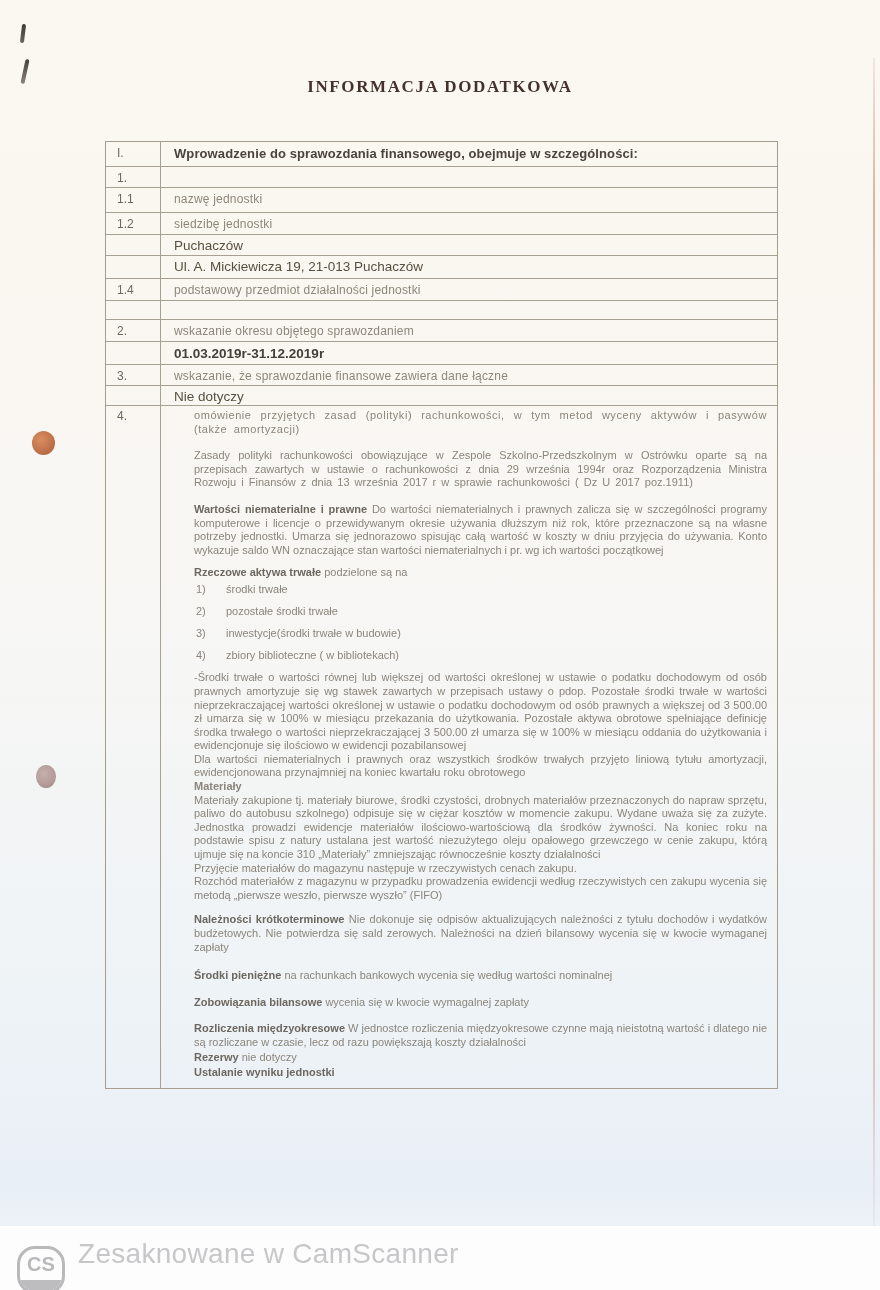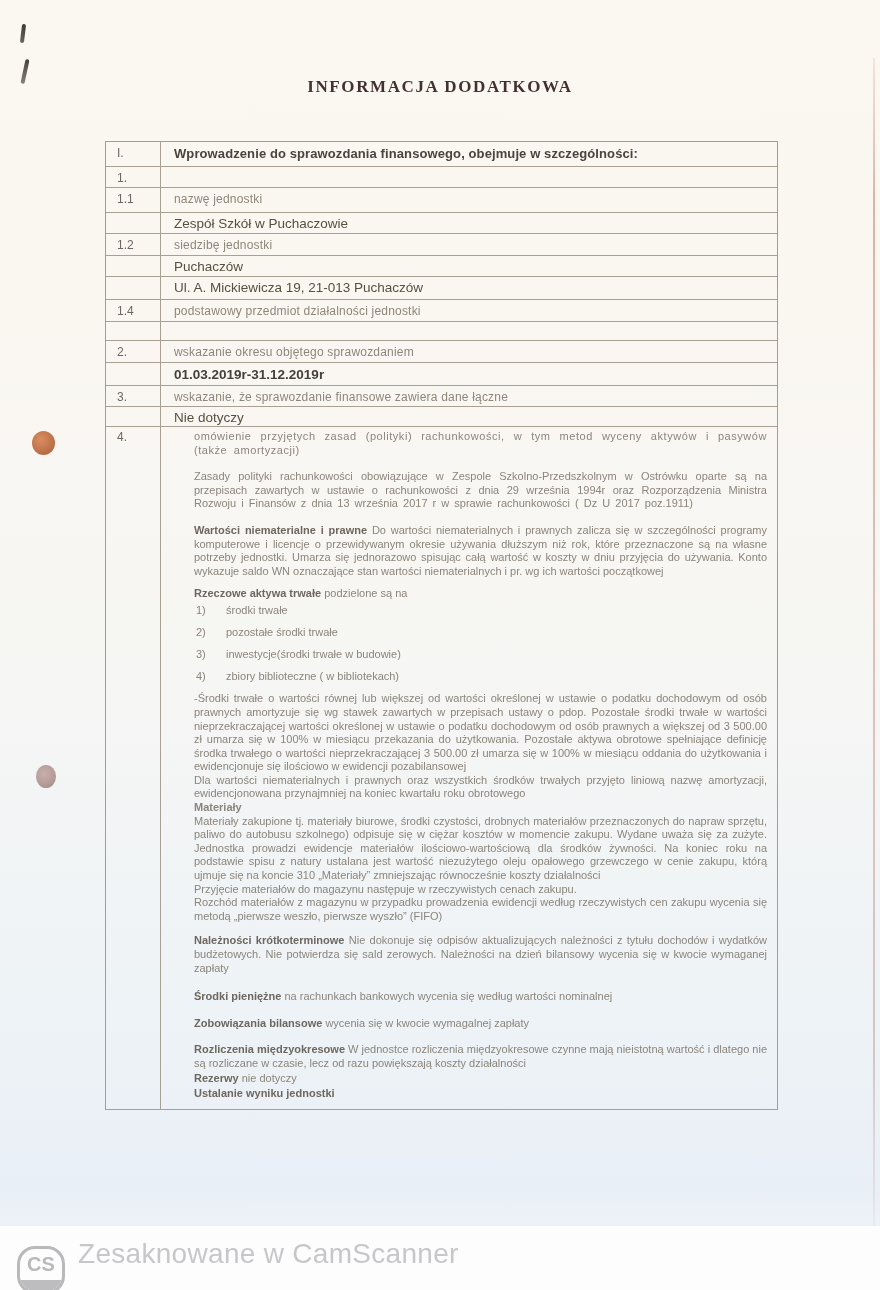--- a/index.html
+++ b/index.html
@@ -104,24 +104,20 @@
       <div class="tcell">Wprowadzenie do sprawozdania finansowego, obejmuje w szczególności:</div>
     </div>
     <div class="trow h21 row-label">
       <div class="tnum">1.</div>
       <div class="tcell"></div>
     </div>
     <div class="trow h25 row-label">
       <div class="tnum">1.1</div>
       <div class="tcell">nazwę jednostki</div>
     </div>
-    <div class="trow h21 row-value">
-      <div class="tnum"></div>
-      <div class="tcell">Zespół Szkół w Puchaczowie</div>
-    </div>
     <div class="trow h22 row-label">
       <div class="tnum">1.2</div>
       <div class="tcell">siedzibę jednostki</div>
     </div>
     <div class="trow h21 row-value">
       <div class="tnum"></div>
       <div class="tcell">Puchaczów</div>
     </div>
     <div class="trow h23 row-value">
       <div class="tnum"></div>
@@ -171,21 +167,21 @@
           <li>
               <span class="li-num">3)</span>
               <span>inwestycje(środki trwałe w budowie)</span>
             </li>
           <li>
               <span class="li-num">4)</span>
               <span>zbiory biblioteczne ( w bibliotekach)</span>
             </li>
         </ul>
         <p class="p-srodki">-Środki trwałe o wartości równej lub większej od wartości określonej w ustawie o podatku dochodowym od osób prawnych amortyzuje się wg stawek zawartych w przepisach ustawy o pdop. Pozostałe środki trwałe w wartości nieprzekraczającej wartości określonej w ustawie o podatku dochodowym od osób prawnych a większej od 3 500.00 zł umarza się w 100% w miesiącu przekazania do użytkowania. Pozostałe aktywa obrotowe spełniające definicję środka trwałego o wartości nieprzekraczającej 3 500.00 zł umarza się w 100% w miesiącu oddania do użytkowania i ewidencjonuje się ilościowo w ewidencji pozabilansowej</p>
-        <p class="p-dla">Dla wartości niematerialnych i prawnych oraz wszystkich środków trwałych przyjęto liniową nazwę amortyzacji, ewidencjonowana przynajmniej na koniec kwartału roku obrotowego</p>
+        <p class="p-dla">Dla wartości niematerialnych i prawnych oraz wszystkich środków trwałych przyjęto liniową tytułu amortyzacji, ewidencjonowana przynajmniej na koniec kwartału roku obrotowego</p>
         <p class="p-mat-head">Materiały</p>
         <p class="p-mat-text">Materiały zakupione tj. materiały biurowe, środki czystości, drobnych materiałów przeznaczonych do napraw sprzętu, paliwo do autobusu szkolnego) odpisuje się w ciężar kosztów w momencie zakupu. Wydane uważa się za zużyte. Jednostka prowadzi ewidencje materiałów ilościowo-wartościową dla środków żywności.  Na koniec roku na podstawie spisu z natury ustalana jest wartość niezużytego oleju opałowego grzewczego w cenie zakupu, którą ujmuje się na koncie 310 „Materiały” zmniejszając równocześnie koszty działalności</p>
         <p class="p-przyjecie">Przyjęcie materiałów do magazynu następuje w rzeczywistych cenach zakupu.</p>
         <p class="p-rozchod">Rozchód materiałów z magazynu w przypadku prowadzenia ewidencji według rzeczywistych cen zakupu wycenia się metodą „pierwsze weszło, pierwsze wyszło” (FIFO)</p>
         <p class="p-naleznosci"><span class="lead">Należności krótkoterminowe</span><span> Nie dokonuje się odpisów aktualizujących należności z tytułu dochodów i wydatków budżetowych.  Nie potwierdza się sald zerowych.  Należności na dzień bilansowy wycenia się w kwocie wymaganej zapłaty</span></p>
         <p class="p-pieniezne"><span class="lead">Środki pieniężne</span><span> na rachunkach bankowych wycenia się według wartości nominalnej</span></p>
         <p class="p-zobowiazania"><span class="lead">Zobowiązania bilansowe</span><span> wycenia się w kwocie wymagalnej zapłaty</span></p>
         <p class="p-rozliczenia"><span class="lead">Rozliczenia międzyokresowe</span><span> W jednostce rozliczenia międzyokresowe czynne mają nieistotną wartość i dlatego nie są rozliczane w czasie, lecz od razu powiększają koszty działalności</span></p>
         <p class="p-rezerwy"><span class="lead">Rezerwy</span><span> nie dotyczy</span></p>
         <p class="p-ustalanie"><span class="lead">Ustalanie wyniku jednostki</span></p>

